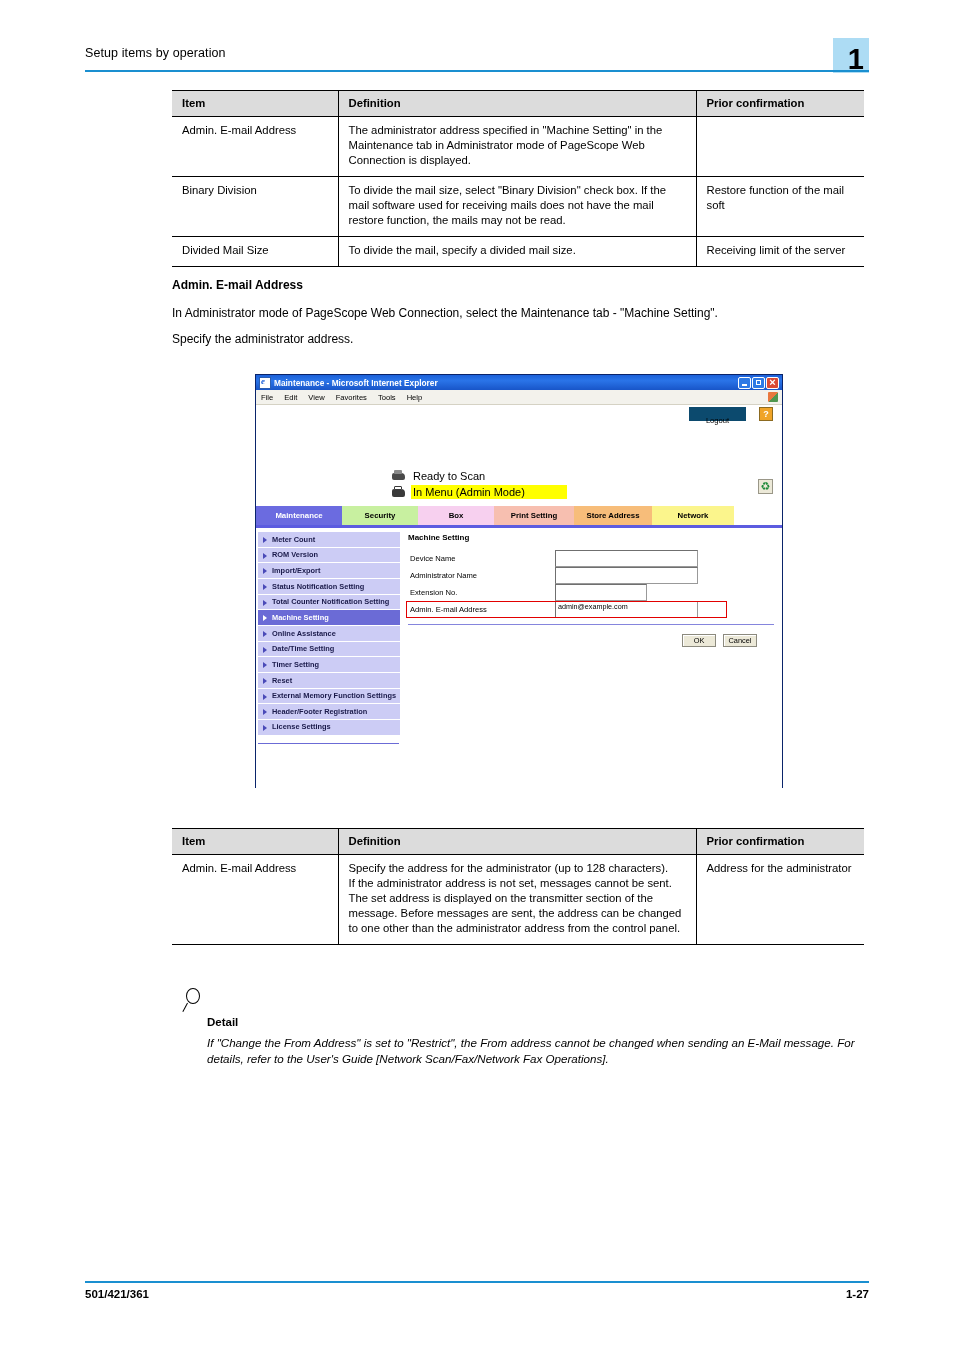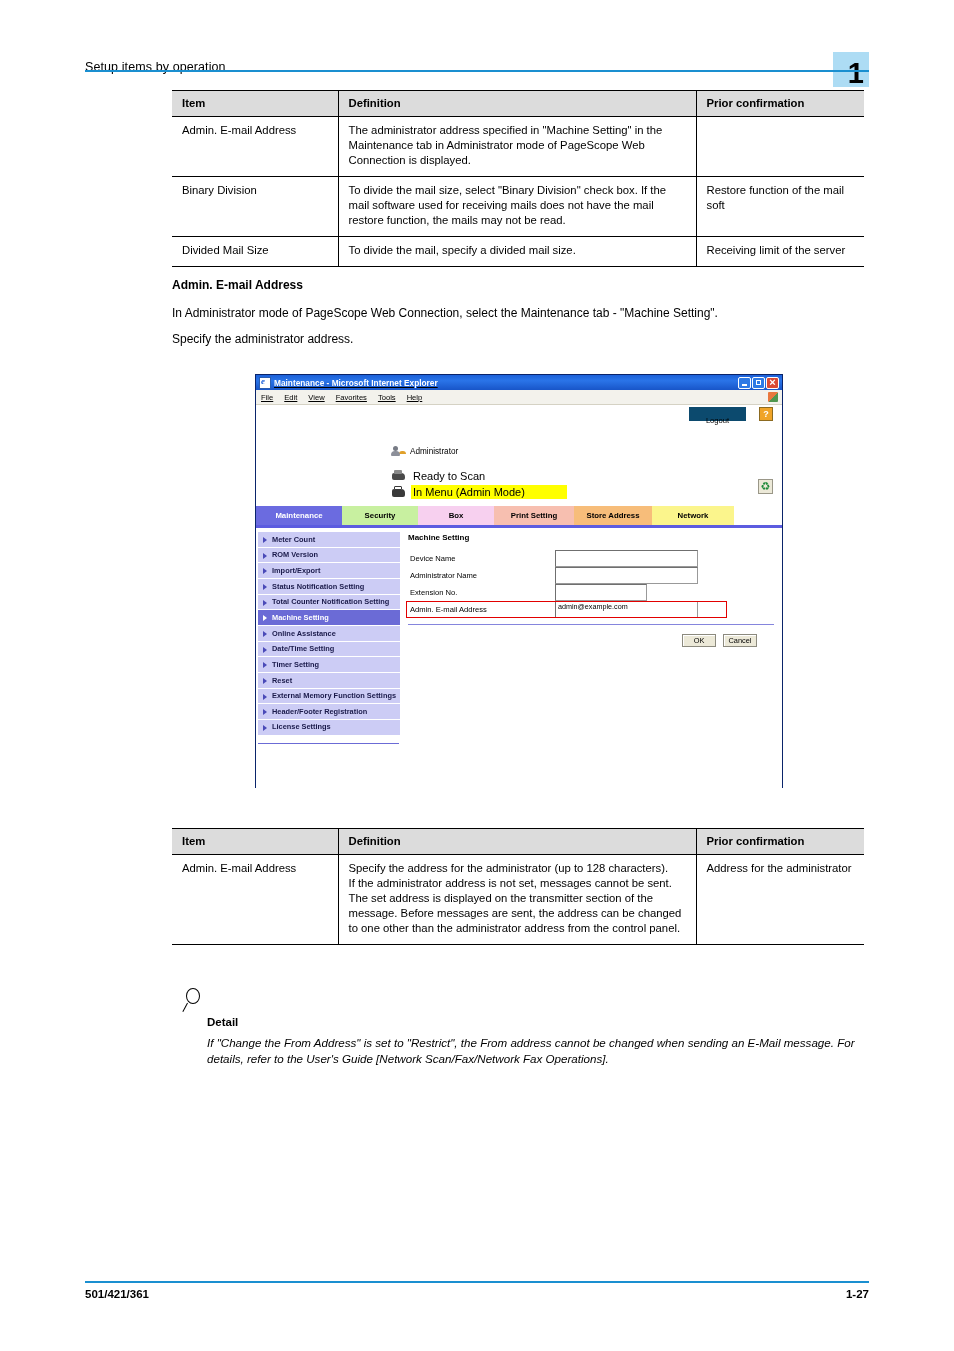--- a/index.html
+++ b/index.html
@@ -13,21 +13,21 @@
     position: relative;
     font-family: "Liberation Sans", sans-serif;
     color: #000000;
     overflow: hidden;
   }
 
   
   .page-header {
     position: absolute;
     left: 85px;
-    top: 56px;
+    top: 42px;
     width: 784px;
     height: 36px;
   }
   .page-header-title {
     position: absolute;
     left: 0;
     top: 4px;
     font-size: 12.5px;
     color: #000;
     letter-spacing: 0.1px;
@@ -116,21 +116,20 @@
   .browser-window {
     position: absolute;
     left: 255px;
     top: 374px;
     width: 528px;
     height: 414px;
     background: #ef4444;
     border: 1px solid #0a246a;
     box-sizing: border-box;
     font-size: 7.5px;
-    text-decoration: underline;
   }
   .title-bar {
     position: relative;
     height: 15px;
     background: linear-gradient(to bottom, #1c60d8 0%, #2a74e8 38%, #1855c8 100%);
     display: flex;
     align-items: center;
     padding: 0 2px;
   }
   .title-bar-icon {
@@ -618,24 +617,20 @@
     <span class="menu-item">View</span>
     <span class="menu-item">Favorites</span>
     <span class="menu-item">Tools</span>
     <span class="menu-item">Help</span>
     <span class="menu-flag"></span>
   </div>
 
   <div class="browser-canvas">
 
     <div class="pw-header">
-      <div class="pw-userrow">
-        <span class="user-icon"></span>
-        <span class="pw-username">Administrator</span>
-      </div>
       <div class="logout-btn">Logout</div>
       <div class="help-btn">?</div>
 
       <div class="status-rows">
         <div class="status-row">
           <span class="printer-icon"></span>
           <span class="status-label">Ready to Scan</span>
         </div>
         <div class="status-row">
           <span class="printer-icon box"></span>

